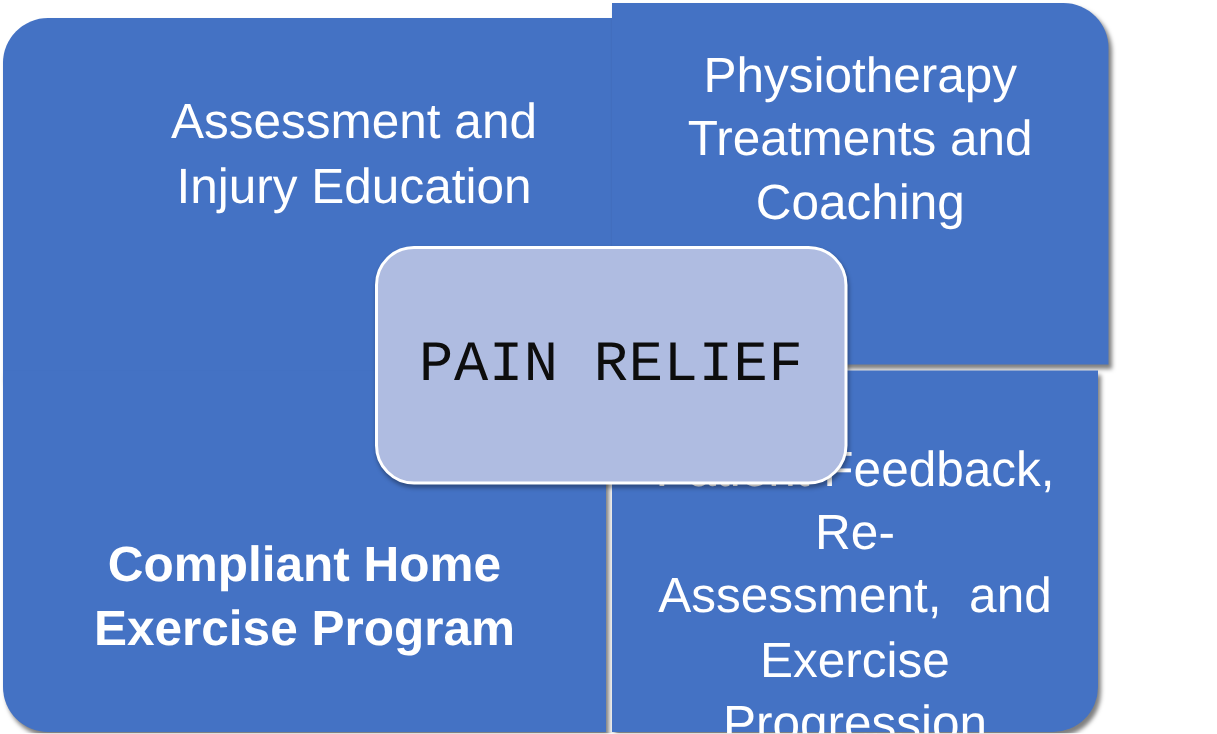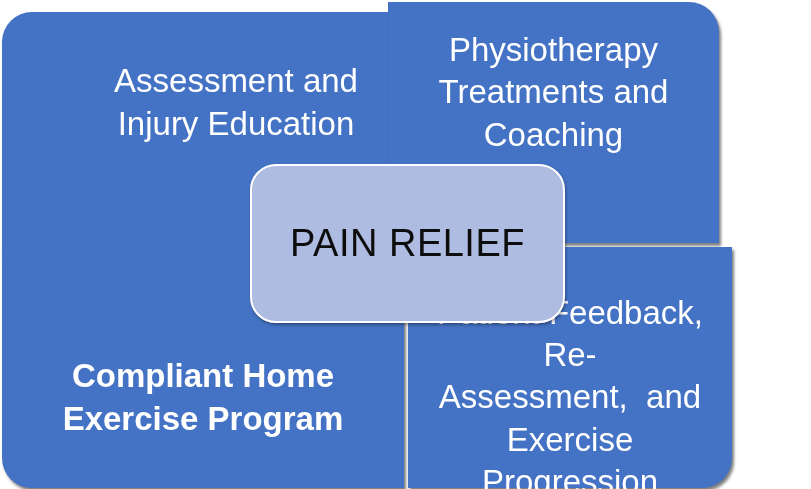--- a/index.html
+++ b/index.html
@@ -27,38 +27,39 @@
   }
 
   .quad-label {
     color: var(--quadrant_text, #ffffff);
     font-size: 33px;
     line-height: 1.28;
     white-space: pre-wrap;
   }
 
   .quad.tl { left: 2px;   top: 12px;   width: 468px; height: 241px; border-radius: 30px 0 0 0; padding-bottom: 60px; }
-  .quad.tr { left: 388px; top: 2px;   width: 331px; height: 241px; border-radius: 0 30px 0 0; padding-bottom: 60px; }
+  .quad.tr { left: 408px; top: 2px;   width: 331px; height: 241px; border-radius: 0 30px 0 0; padding-bottom: 60px; }
   .quad.bl { left: 2px;   top: 247px; width: 402px; height: 241px; border-radius: 0 0 0 30px; padding-top: 60px; font-weight: bold; }
   .quad.br { left: 408px; top: 247px; width: 324px; height: 241px; border-radius: 0 0 30px 0; padding-top: 60px; }
 
   .center-box {
     position: absolute;
     left: 250px;
     top: 164px;
     width: 315px;
     height: 159px;
     background: var(--center_fill, #AFBCE1);
     border: 2px solid var(--center_border, #ffffff);
     border-radius: 26px;
     box-shadow: 1px 2px 3px rgba(0, 0, 0, 0.35);
     display: flex;
     align-items: center;
     justify-content: center;
     text-align: center;
+    font-family: Liberation Mono, monospace;
   }
 
   .center-label {
     color: var(--center_text, #0D0D0D);
     font-size: 38px;
     letter-spacing: 0.5px;
   }
 </style>
 </head>
 <body>

